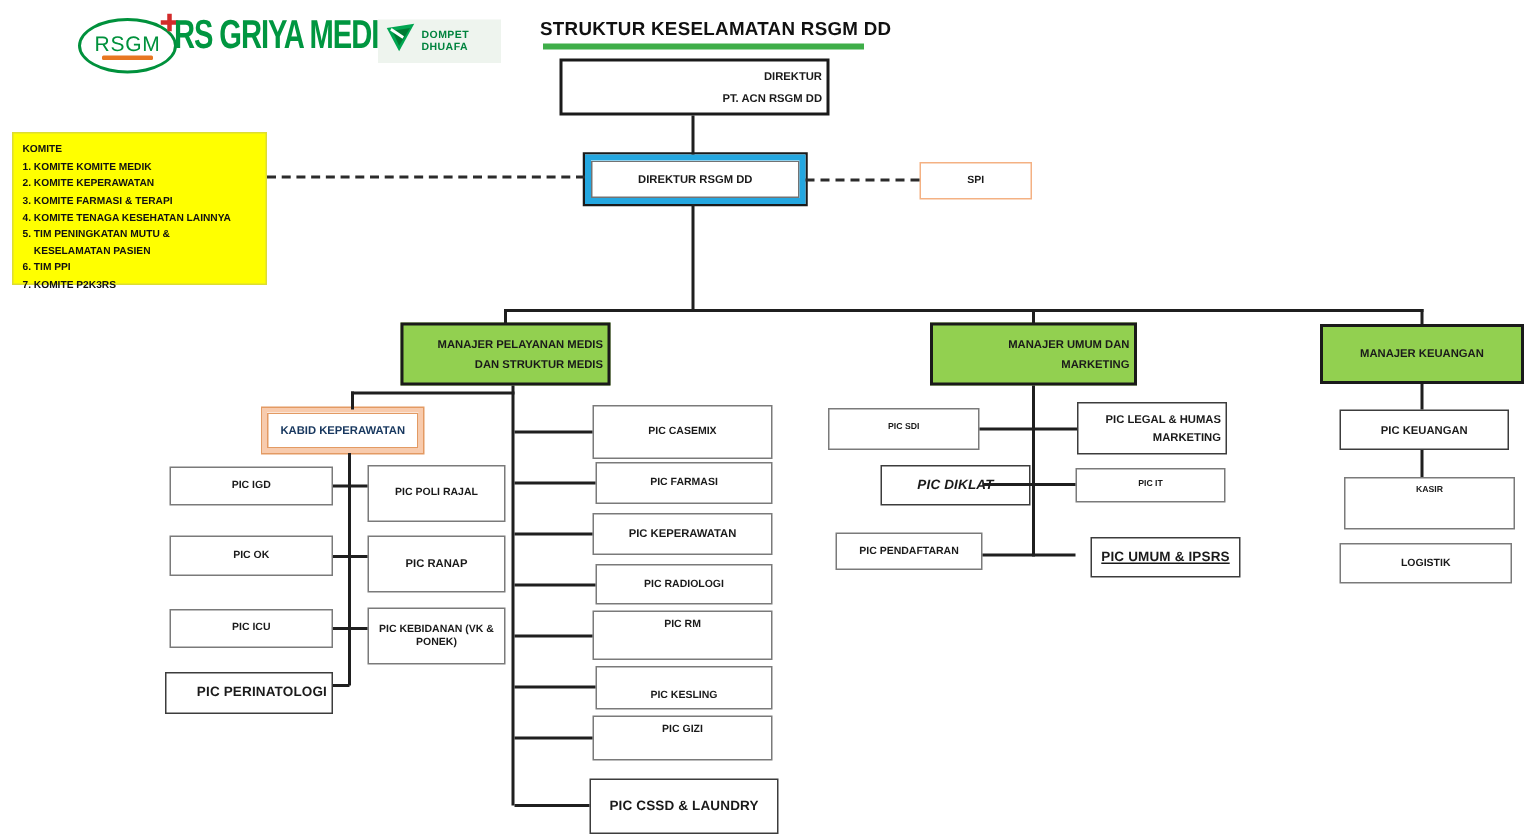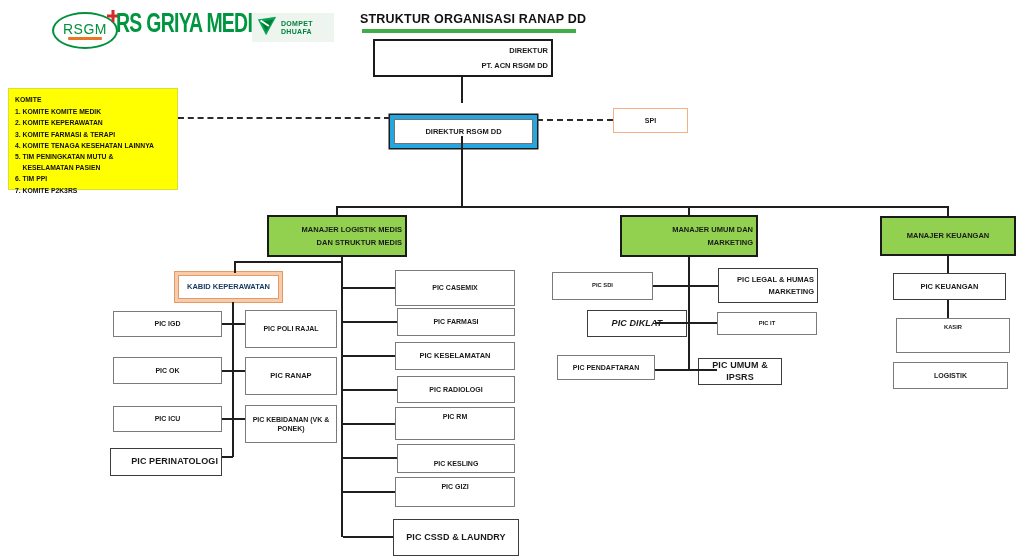--- a/index.html
+++ b/index.html
@@ -17,21 +17,20 @@
   }
   .bdark{border:1.5px solid #3c3c3c;}
   .bthick{border:2px solid #1a1a1a;}
   .green{background:#92D050;border:2px solid #1a1a1a;}
   .sm{font-size:5.8px;}
   .md{font-size:7px;}
   .lg{font-size:9px;letter-spacing:.1px;}
   .blue-frame{
     border:4px solid #24A7E0;
     box-shadow:0 0 0 1.5px #1a1a1a, inset 0 0 0 1px rgba(0,0,0,.55);
-    margin-top:12px;
   }
   .peach-frame{
     border:3px solid #F8CBAD;
     box-shadow:0 0 0 1px #E39A63, inset 0 0 0 1px #E39A63;
   }
   .orange-frame{border:1.5px solid #F4B183;}
   
   .hl,.vl{position:absolute;background:#1f1f1f;}
   .hl{height:2px;}
   .vl{width:2px;}
@@ -93,21 +92,21 @@
       <path d="M2 5 L22 2 L11 22 Z" fill="#00A651"></path>
       <path d="M6 7 L19 5 L11 18 Z" fill="#007A33"></path>
       <path d="M5 6 L14 12" stroke="#fff" stroke-width="2"></path>
     </svg>
   </span>
   <span class="txt">
     <span>DOMPET</span>
     <span>DHUAFA</span>
   </span>
 </div>
-<div class="page-title">STRUKTUR ORGANISASI RANAP DD</div>
+<div class="page-title">STRUKTUR KESELAMATAN RSGM DD</div>
 <div class="title-underline"></div>
 
 <div class="komite">
   <span class="ttl item">KOMITE</span>
   <span class="item">1. KOMITE KOMITE MEDIK</span>
   <span class="item">2. KOMITE KEPERAWATAN</span>
   <span class="item">3. KOMITE FARMASI &amp; TERAPI</span>
   <span class="item">4. KOMITE TENAGA KESEHATAN LAINNYA</span>
   <span class="item">5. TIM PENINGKATAN MUTU &amp;
     KESELAMATAN PASIEN</span>
@@ -122,21 +121,21 @@
 
 <div class="bx blue-frame" style="left:390px;top:103px;width:147px;height:33px;">
   <span>DIREKTUR RSGM DD</span>
 </div>
 
 <div class="bx orange-frame md" style="left:613px;top:108px;width:75px;height:25px;">
   <span>SPI</span>
 </div>
 
 <div class="bx green two-line" style="left:267px;top:215px;width:140px;height:42px;gap:3px;">
-  <span>MANAJER LOGISTIK MEDIS</span>
+  <span>MANAJER PELAYANAN MEDIS</span>
   <span>DAN STRUKTUR MEDIS</span>
 </div>
 <div class="bx green two-line" style="left:620px;top:215px;width:138px;height:42px;gap:3px;">
   <span>MANAJER UMUM DAN</span>
   <span>MARKETING</span>
 </div>
 <div class="bx green" style="left:880px;top:216px;width:136px;height:40px;">
   <span>MANAJER KEUANGAN</span>
 </div>
 
@@ -167,21 +166,21 @@
   <span>PIC KEBIDANAN (VK &amp; PONEK)</span>
 </div>
 
 <div class="bx md" style="left:395px;top:270px;width:120px;height:36px;">
   <span>PIC CASEMIX</span>
 </div>
 <div class="bx md" style="left:397px;top:308px;width:118px;height:28px;">
   <span>PIC FARMASI</span>
 </div>
 <div class="bx" style="left:395px;top:342px;width:120px;height:28px;">
-  <span>PIC KESELAMATAN</span>
+  <span>PIC KEPERAWATAN</span>
 </div>
 <div class="bx md" style="left:397px;top:376px;width:118px;height:27px;">
   <span>PIC RADIOLOGI</span>
 </div>
 <div class="bx md" style="left:395px;top:407px;width:120px;height:33px;justify-content:flex-start;padding-top:4px;">
   <span>PIC RM</span>
 </div>
 <div class="bx md" style="left:397px;top:444px;width:118px;height:29px;justify-content:flex-end;padding-bottom:4px;">
   <span>PIC KESLING</span>
 </div>
@@ -201,21 +200,21 @@
 </div>
 <div class="bx bdark lg" style="left:587px;top:310px;width:100px;height:27px;font-style:italic;">
   <span>PIC DIKLAT</span>
 </div>
 <div class="bx sm" style="left:717px;top:312px;width:100px;height:23px;">
   <span>PIC IT</span>
 </div>
 <div class="bx md" style="left:557px;top:355px;width:98px;height:25px;">
   <span>PIC PENDAFTARAN</span>
 </div>
-<div class="bx bdark lg" style="left:698px;top:358px;width:84px;height:27px;">
+<div class="bx bdark lg" style="left:727px;top:358px;width:100px;height:27px;text-decoration:underline;">
   <span>PIC UMUM &amp; IPSRS</span>
 </div>
 
 <div class="bx bdark" style="left:893px;top:273px;width:113px;height:27px;text-align:right;">
   <span>PIC KEUANGAN</span>
 </div>
 <div class="bx sm" style="left:896px;top:318px;width:114px;height:35px;justify-content:flex-start;padding-top:5px;">
   <span>KASIR</span>
 </div>
 <div class="bx md" style="left:893px;top:362px;width:115px;height:27px;">

